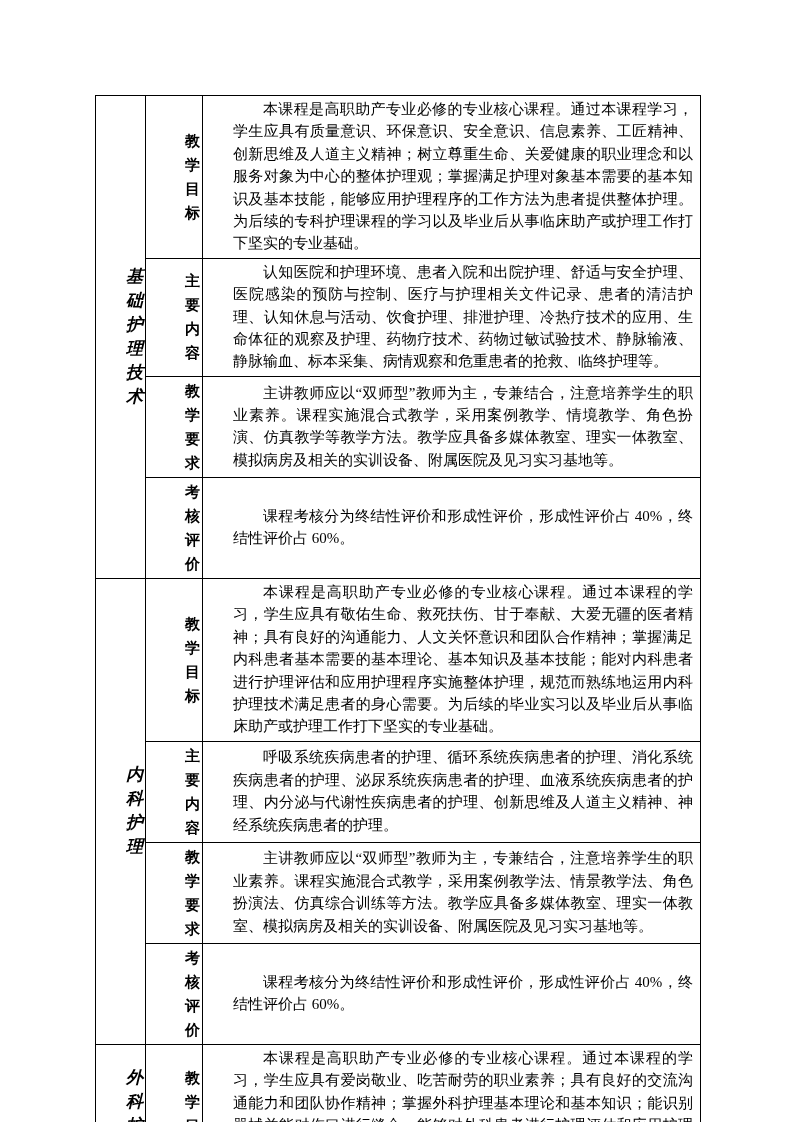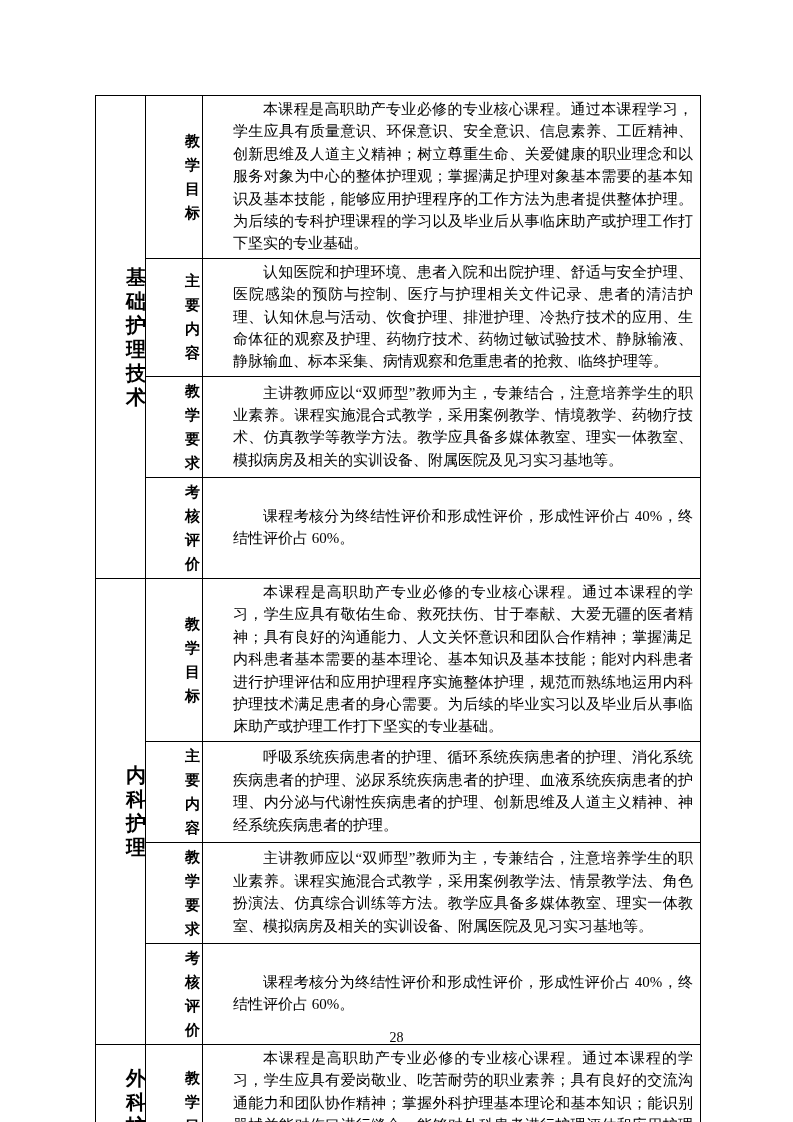--- a/index.html
+++ b/index.html
@@ -28,24 +28,25 @@
     border: 1px solid #000000;
     vertical-align: middle;
     padding-left: 30px;
   }
   col.c-course { width: 50px; }
   col.c-label  { width: 57px; }
   col.c-body   { width: auto; }
   .course-cell {
     text-align: right;
     font-weight: bold;
-    font-size: 20px;
+    font-size: 17px;
     line-height: 24px;
     white-space: pre-line;
     padding: 2px 2px;
+    font-style: italic;
   }
   .label-cell {
     text-align: right;
     font-weight: bold;
     font-size: 15px;
     line-height: 24px;
     white-space: pre-line;
     padding: 2px 2px;
   }
   .content-cell {
@@ -97,21 +98,21 @@
         <td class="content-cell">本课程是高职助产专业必修的专业核心课程。通过本课程学习，学生应具有质量意识、环保意识、安全意识、信息素养、工匠精神、创新思维及人道主义精神；树立尊重生命、关爱健康的职业理念和以服务对象为中心的整体护理观；掌握满足护理对象基本需要的基本知识及基本技能，能够应用护理程序的工作方法为患者提供整体护理。为后续的专科护理课程的学习以及毕业后从事临床助产或护理工作打下坚实的专业基础。</td>
       </tr>
       <tr class="r-s1-content">
         <td class="label-cell">主要
 内容</td>
         <td class="content-cell">认知医院和护理环境、患者入院和出院护理、舒适与安全护理、医院感染的预防与控制、医疗与护理相关文件记录、患者的清洁护理、认知休息与活动、饮食护理、排泄护理、冷热疗技术的应用、生命体征的观察及护理、药物疗技术、药物过敏试验技术、静脉输液、静脉输血、标本采集、病情观察和危重患者的抢救、临终护理等。</td>
       </tr>
       <tr class="r-s1-req">
         <td class="label-cell">教学
 要求</td>
-        <td class="content-cell">主讲教师应以“双师型”教师为主，专兼结合，注意培养学生的职业素养。课程实施混合式教学，采用案例教学、情境教学、药物疗技术、仿真教学等教学方法。教学应具备多媒体教室、理实一体教室、模拟病房及相关的实训设备、附属医院及见习实习基地等。</td>
+        <td class="content-cell">主讲教师应以“双师型”教师为主，专兼结合，注意培养学生的职业素养。课程实施混合式教学，采用案例教学、情境教学、角色扮演、仿真教学等教学方法。教学应具备多媒体教室、理实一体教室、模拟病房及相关的实训设备、附属医院及见习实习基地等。</td>
       </tr>
       <tr class="r-s1-eval">
         <td class="label-cell">考核
 评价</td>
         <td class="content-cell">课程考核分为终结性评价和形成性评价，形成性评价占 40%，终结性评价占 60%。</td>
       </tr>
 
       <tr class="r-s2-goal">
         <td class="course-cell" rowspan="4">内科
 护理</td>
@@ -138,15 +139,14 @@
       <tr class="r-s3-goal">
         <td class="course-cell">外科
 护理</td>
         <td class="label-cell">教学
 目标</td>
         <td class="content-cell">本课程是高职助产专业必修的专业核心课程。通过本课程的学习，学生应具有爱岗敬业、吃苦耐劳的职业素养；具有良好的交流沟通能力和团队协作精神；掌握外科护理基本理论和基本知识；能识别器械并能对伤口进行缝合；能够对外科患者进行护理评估和应用护理程序实施整体护理。规范而熟练地运用内科护理技术满足患者的身心需要</td>
       </tr>
     </tbody>
   </table>
 
-  <div class="page-number">28</div>
 
 </div>
 
 </body></html>

